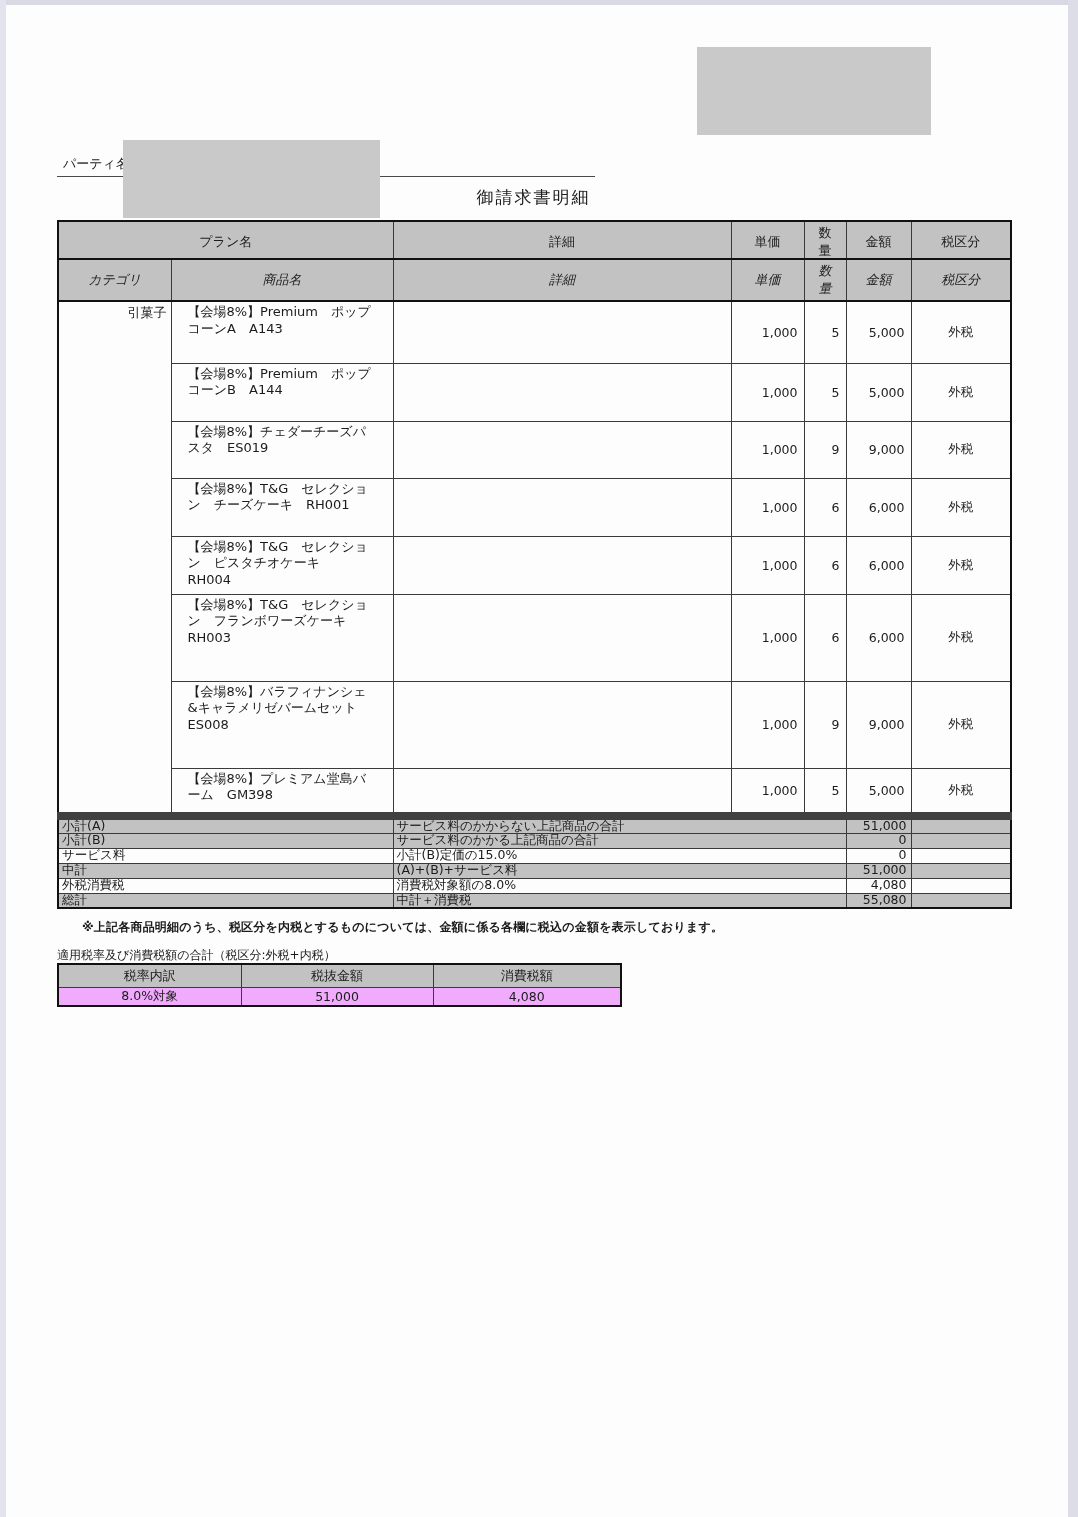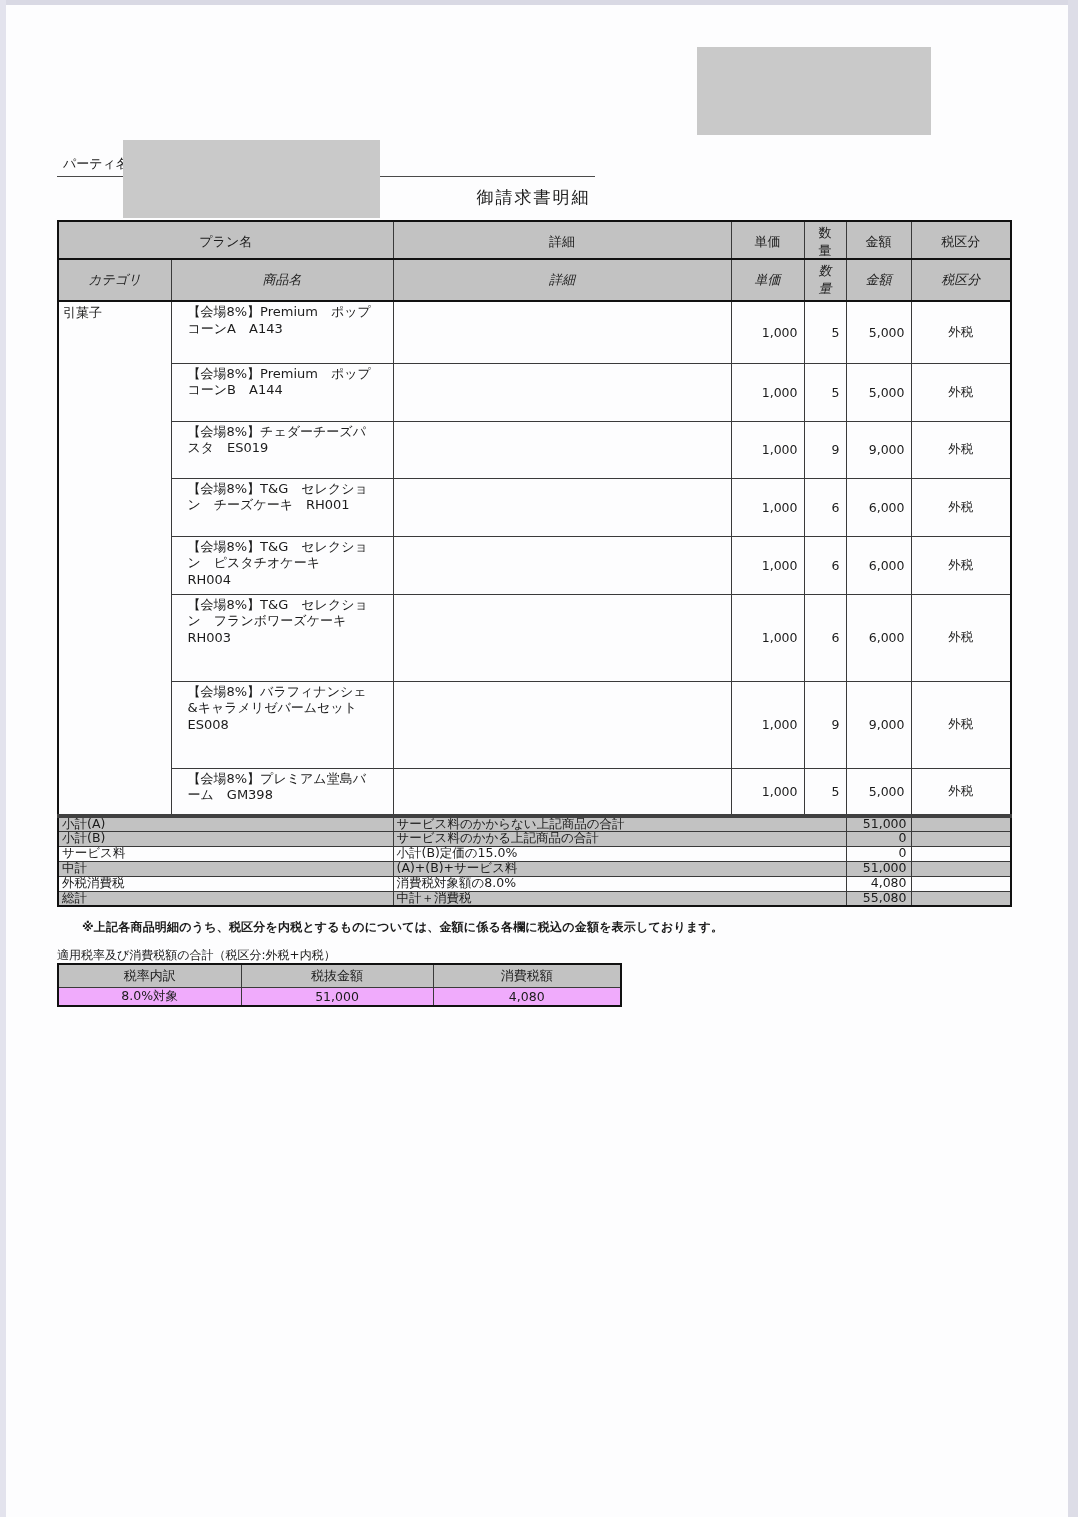--- a/index.html
+++ b/index.html
@@ -35,34 +35,34 @@
     background:#c2c2c2; font-weight:normal; font-size:13px;
     padding:2px 11px; text-align:center;
   }
 
   .plan-table  { left:57px; top:220px; width:953px; border:2px solid #111; }
   .plan-table th { height:20px; }
 
   .items-table { left:57px; top:258px; width:953px; border:2px solid #111; }
   .items-table thead th { height:20px; border-bottom:2px solid #111;font-style:italic; }
 
-  td.cat-cell  { vertical-align:top; padding:2px 4px; font-size:13px; }
+  td.cat-cell  { vertical-align:top; padding:2px 4px; font-size:13px;text-align:right; }
   td.name-cell { vertical-align:top; padding:2px 16px; font-size:13px; line-height:1.3; }
   td.detail-cell { }
   td.num-cell  { text-align:right; vertical-align:middle; padding:0 6px 0 2px; font-size:12.5px; }
   td.tax-cell  { text-align:center; vertical-align:middle; font-size:12.5px; }
 
   tr.ir1{height:62px} tr.ir2{height:58px} tr.ir3{height:57px} tr.ir4{height:58px}
   tr.ir5{height:58px} tr.ir6{height:87px} tr.ir7{height:87px} tr.ir8{height:48px}
 
   tr.sum-row { height:15px; }
   tr.sum-row td { font-size:12.5px; line-height:1; padding:0 3px; }
   tr.sum-row td.sum-value { text-align:right; padding-right:4px; }
   tr.sum-row.shaded td { background:#c2c2c2; }
-  tr.sum-first td { border-top:4px solid #404040; }
+  tr.sum-first td { border-top:8px solid #404040; }
 
   .note-text {
     position:absolute; left:82px; top:919px; width:940px;
     font-size:12px; font-weight:bold; letter-spacing:0.2px;
   }
   .tax-label {
     position:absolute; left:57px; top:947px;
     font-size:12px; font-weight:normal;
   }
   .tax-table { left:57px; top:963px; width:563px; border:2px solid #111; }

